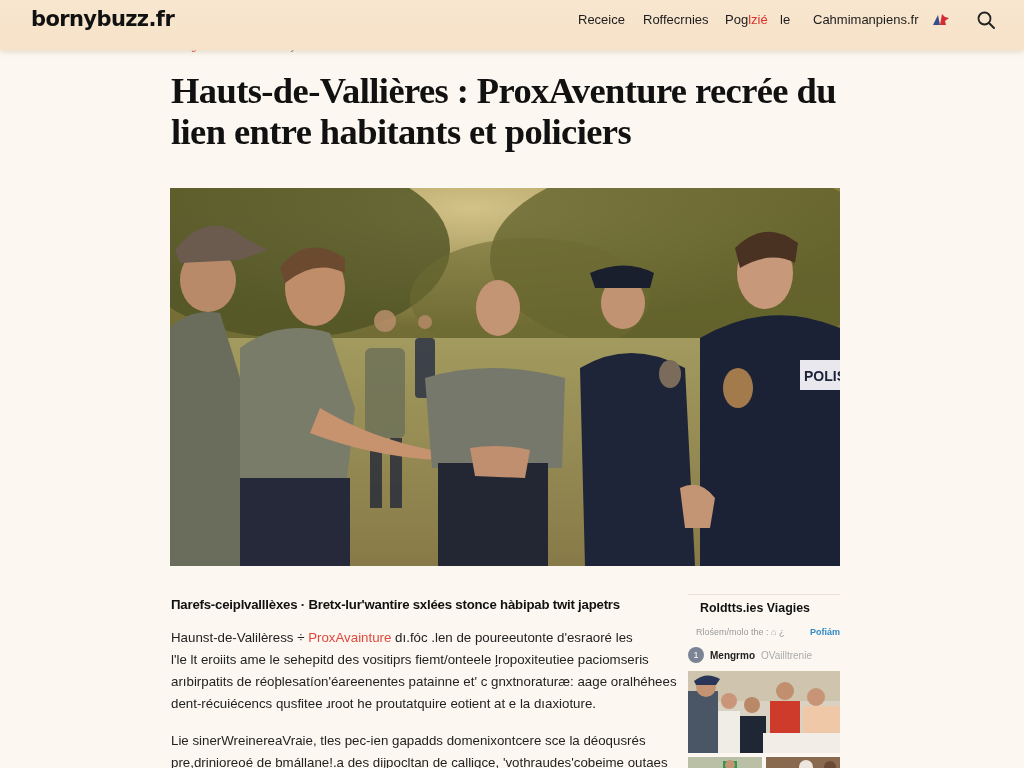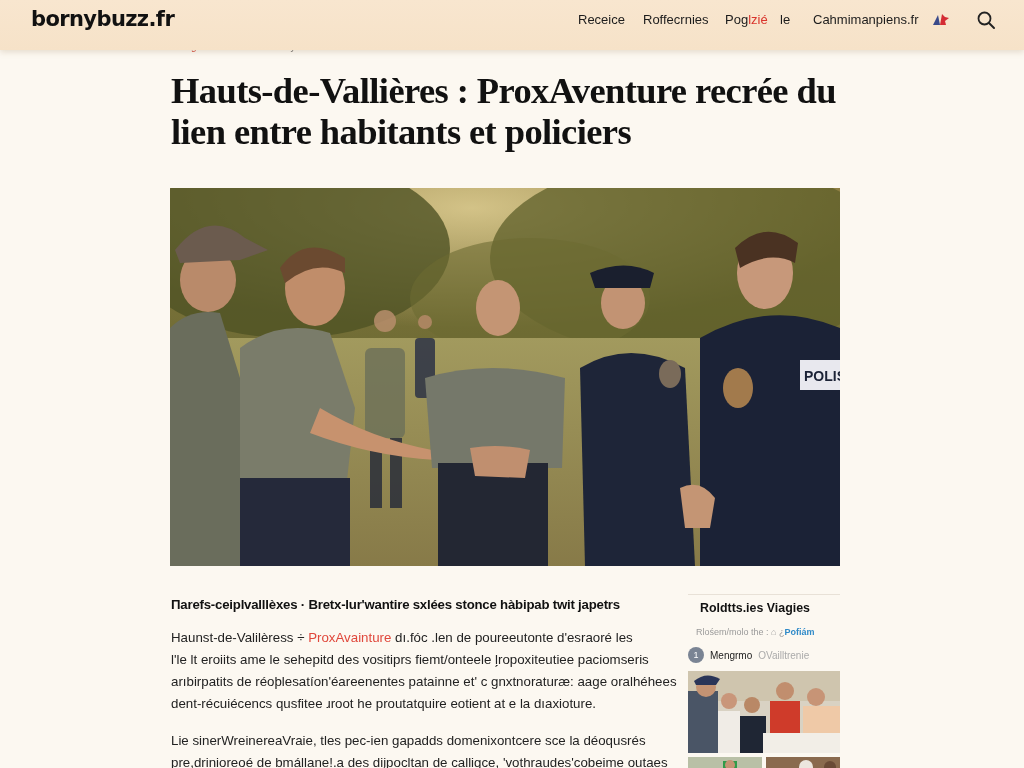--- a/index.html
+++ b/index.html
@@ -55,28 +55,28 @@
       font-weight: bold; font-size: 13.2px; color: #111; letter-spacing: -0.2px;
       white-space: nowrap; margin-bottom: 15px;
     }
     .para { font-size: 13.3px; line-height: 22px; color: #222; white-space: nowrap; }
     .para .accent { color: #e0483c; }
     .para + .para { margin-top: 15px; }
 
     .sidebar { position: absolute; left: 688px; top: 594px; width: 152px; }
     .sidebar-rule { height: 1px; background: #e8e1d7; margin-bottom: 6px; }
     .sidebar-title { font-weight: bold; font-size: 12.4px; color: #111; margin-bottom: 12px; padding-left: 12px; }
-    .sidebar-meta { display: flex; justify-content: flex-start; font-size: 9px; color: #9a9a9a; margin-bottom: 10px; padding-left: 8px; }
+    .sidebar-meta { display: flex; justify-content: space-between; font-size: 9px; color: #9a9a9a; margin-bottom: 10px; padding-left: 8px; }
     .sidebar-meta .link { color: #2f8ac8; font-weight: bold; cursor: pointer; }
     .author-row { display: flex; align-items: center; gap: 6px; font-size: 10px; margin-bottom: 8px; }
     .author-avatar {
       width: 16px; height: 16px; border-radius: 50%; background: #7a8494;
       color: #fff; font-size: 9px; display: flex; align-items: center; justify-content: center;
     }
-    .author-name { font-weight: normal; color: #222; }
+    .author-name { font-weight: bold; color: #222; }
     .author-place { color: #aaa; text-align: right; }
     .thumb-main { width: 152px; height: 82px; overflow: hidden; margin-bottom: 4px; }
     .thumb-row { display: flex; gap: 4px; }
     .thumb-small { width: 74px; height: 20px; overflow: hidden; }
   </style>
 </head>
 <body>
 
 <header class="topbar">
   <div class="logo">bornybuzz.fr</div>

